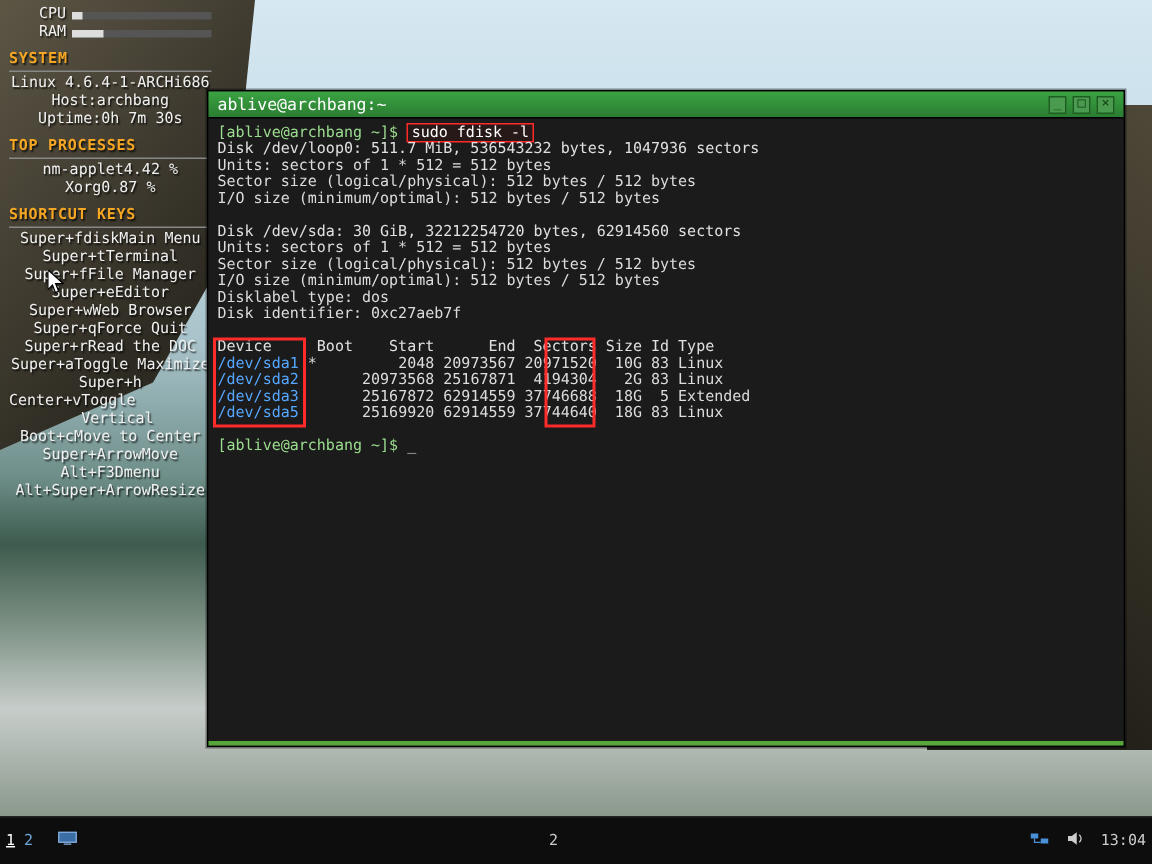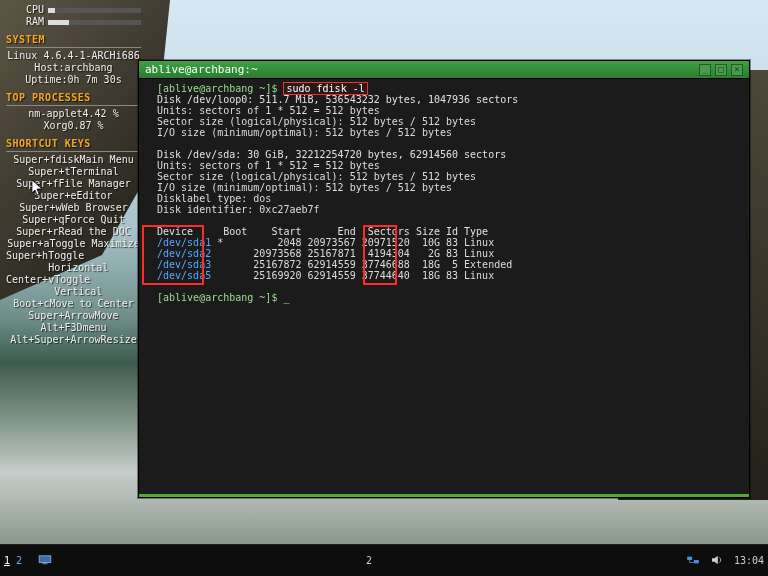--- a/index.html
+++ b/index.html
@@ -82,21 +82,21 @@
   }
   .wbtns { display:flex; gap:4px;}
   .wbtn { width:10px; height:10px; font-size:9px; line-height:9px; text-align:center;
     background:#4a9a4f; color:#124014; border:1px solid #1b5e20;}
   .termbody {
     flex:1;
     background:#1b1b1b;
     color:#dcdcdc;
     font-size:10px;
     line-height:11px;
-    padding:4px 18px;
+    padding:4px 6px;
     white-space:pre;
     overflow:hidden;
     position:relative;
     border-top:1px solid #000;
     border-bottom:3px solid #56a63a;
   }
   .prompt-user { color:#9bdc8f; }
   .prompt-path { color:#9bdc8f; }
   .hilite-cmd {
     border:1px solid #ff2a2a;
@@ -207,21 +207,20 @@
         <div class="kv">
           <span>Super+r</span>
           <span>Read the DOC</span>
         </div>
         <div class="kv">
           <span>Super+a</span>
           <span>Toggle Maximize</span>
         </div>
         <div class="kv">
           <span>Super+h</span>
-          <span>Toggle Horizontal</span>
         </div>
         <div class="kv">
           <span>Center+v</span>
           <span>Toggle Vertical</span>
         </div>
         <div class="kv">
           <span>Boot+c</span>
           <span>Move to Center</span>
         </div>
         <div class="kv">

